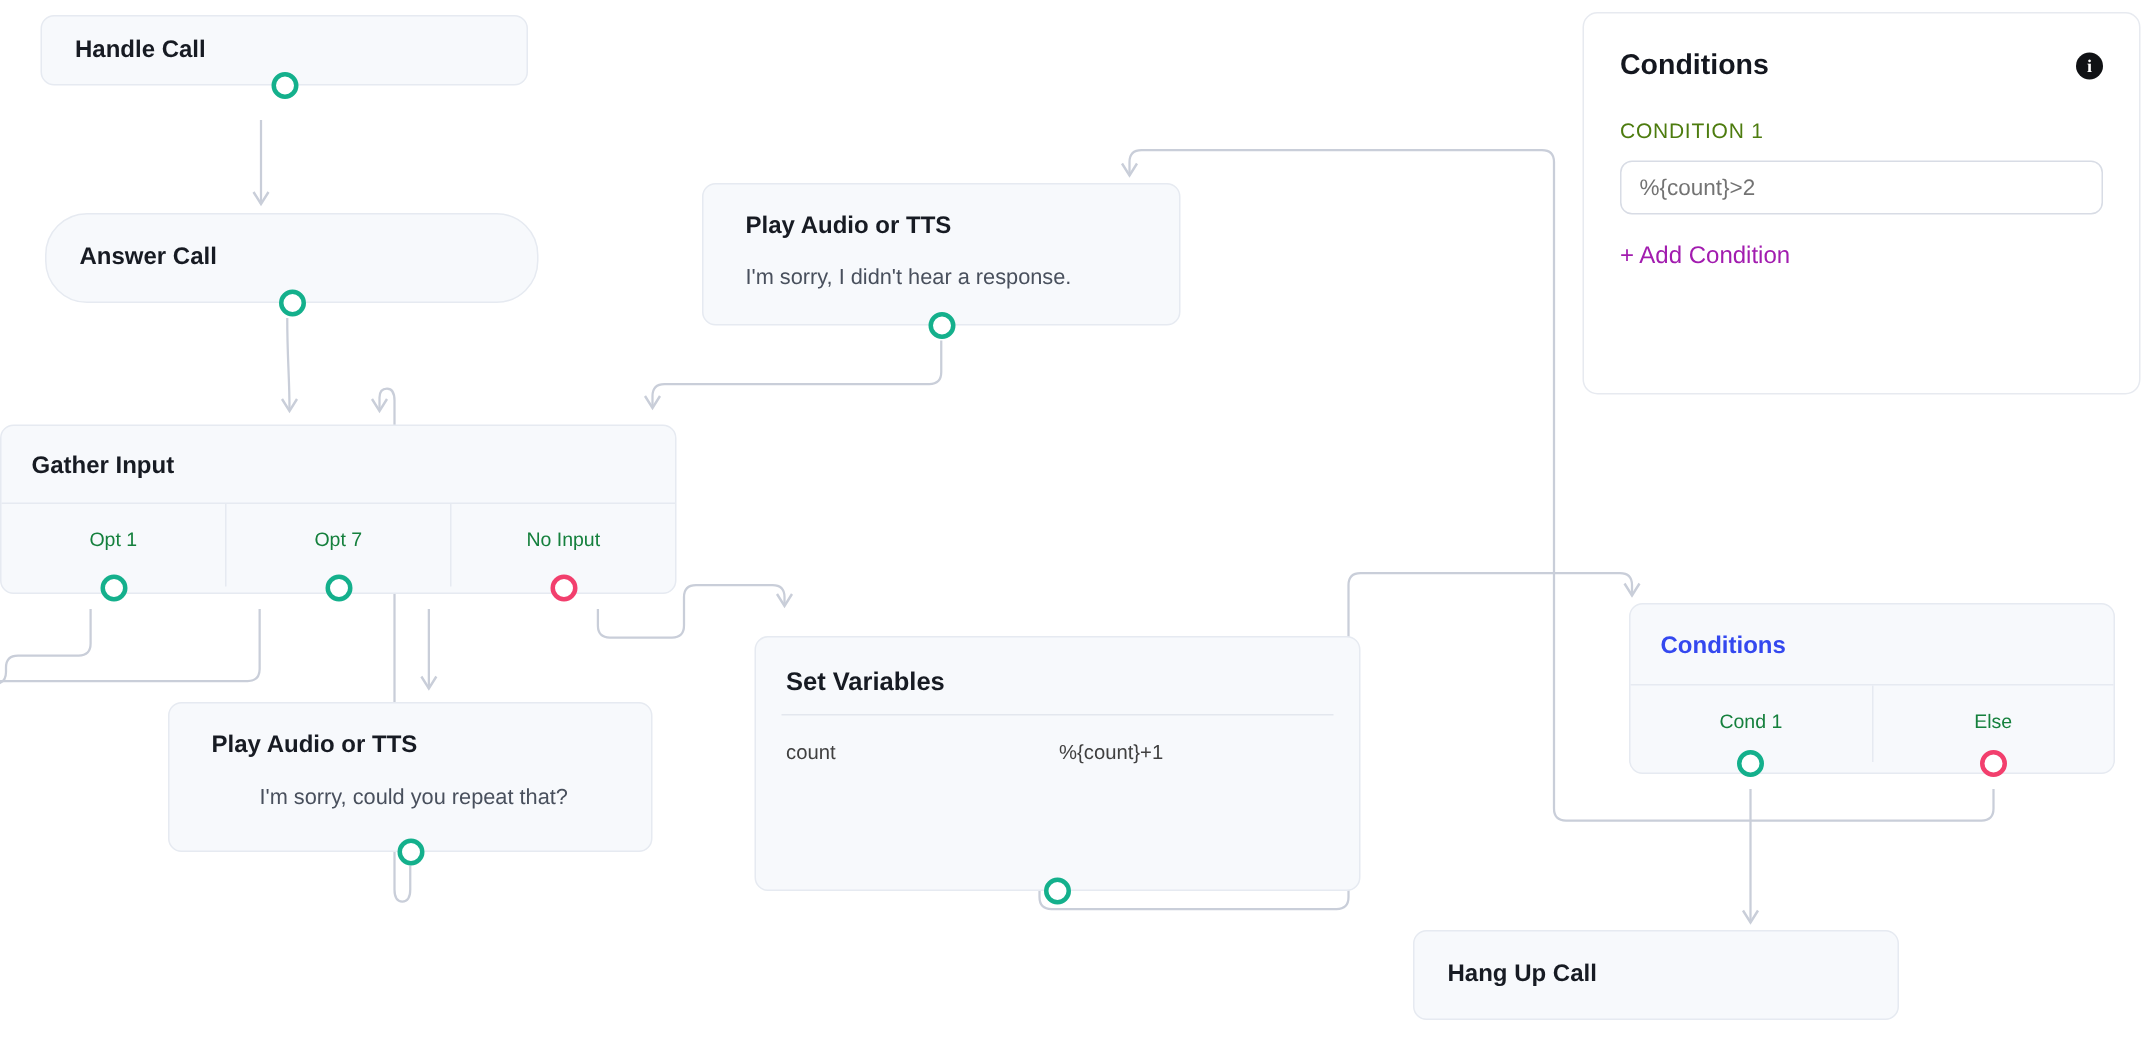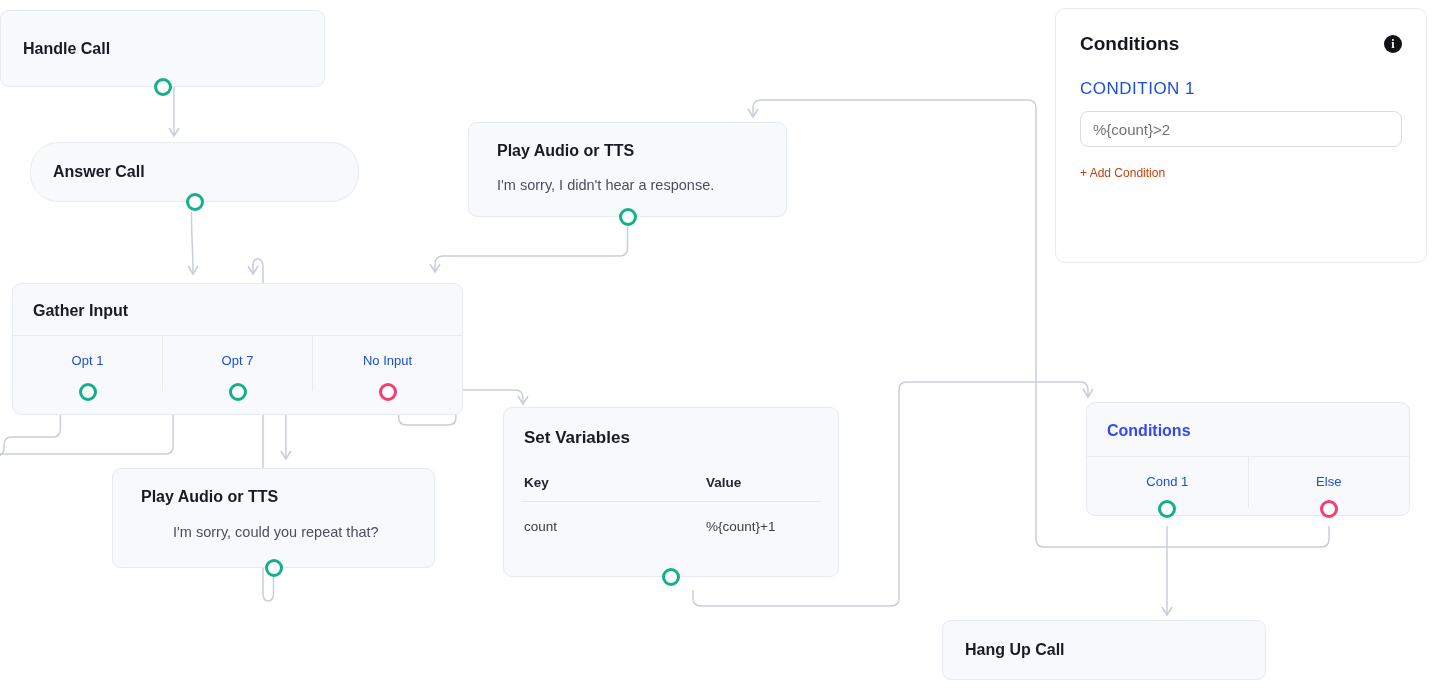--- a/index.html
+++ b/index.html
@@ -34,21 +34,21 @@
   .port.pink{border:3.5px solid #f23f6d;}
 
   
   .branch-header{padding:17px 20px 15px 20px;border-bottom:1px solid #e6eaf1;}
   .branch-row{display:flex;}
   .branch-cell{
     position:relative;flex:1;text-align:center;
     padding-top:15px;height:100%;box-sizing:border-box;
   }
   .branch-cell + .branch-cell{border-left:1px solid #e6eaf1;}
-  .branch-label{font-size:13px;color:#1d4ed8;}
+  .branch-label{font-size:13px;color:#15803d;}
 
   .gather-row{height:55px;}
   .cond-row{height:51px;}
 
   .blue-title{color:#3448ef;}
 
   
   .kv-head{display:grid;grid-template-columns:182px 1fr;padding:0 20px;margin-top:27px;}
   .kv-head div{font-size:13.5px;font-weight:700;color:#20252e;}
   .kv-divider{border-bottom:1px solid #e3e7ee;margin:11px 17px 0 17px;}
@@ -62,30 +62,30 @@
     padding:24px;
   }
   .panel-title-row{display:flex;align-items:center;justify-content:space-between;}
   .panel-title{font-size:19px;font-weight:700;color:#14171f;}
   .info-icon{
     width:18px;height:18px;border-radius:50%;background:#101215;color:#ffffff;
     display:flex;align-items:center;justify-content:center;
     font-size:12px;font-weight:700;font-family:"Liberation Serif",serif;cursor:pointer;
   }
   .cond-label{
-    margin-top:24px;font-size:17px;color:#1d4ed8;letter-spacing:.5px;
+    margin-top:24px;font-size:14px;color:#4d7c0f;letter-spacing:.5px;
   }
   .cond-input{
     margin-top:12px;width:100%;height:36px;box-sizing:border-box;
     border:1px solid #d8dce5;border-radius:8px;background:#ffffff;
     padding:0 12px;font-size:15px;color:#737373;font-family:"Liberation Sans",sans-serif;
     outline:none;
   }
   .add-cond{
-    margin-top:19px;font-size:12px;color:#c2410c;cursor:pointer;display:inline-block;
+    margin-top:19px;font-size:16px;color:#a21caf;cursor:pointer;display:inline-block;
   }
 </style>
 </head>
 <body>
 
 <div id="canvas">
 
   <svg id="edges" width="1432" height="691" viewBox="0 0 1432 691">
     <defs>
       <marker id="arrow" markerUnits="userSpaceOnUse" markerWidth="14" markerHeight="14" viewBox="0 0 14 14" refX="11" refY="7" orient="auto">
@@ -100,37 +100,37 @@
       <path d="M 273.5 577 V 593 Q 273.5 601 268.2 601 Q 263 601 263 593 V 267 Q 263 259 258 259 Q 253 259 253 265 V 274" marker-end="url(#arrow)"></path>
       <path d="M 60.4 406 V 429 Q 60.4 437 52.4 437 H 12 Q 4 437 4 445 V 448 Q 4 456 -4 456 H -20"></path>
       <path d="M 173.1 406 V 446 Q 173.1 454 165.1 454 H -20"></path>
       <path d="M 398.6 406 V 417 Q 398.6 425 406.6 425 H 448 Q 456 425 456 417 V 398 Q 456 390 464 390 H 515 Q 523 390 523 398 V 404" marker-end="url(#arrow)"></path>
       <path d="M 693 590 V 598 Q 693 606 701 606 H 891 Q 899 606 899 598 V 390 Q 899 382 907 382 H 1080 Q 1088 382 1088 390 V 397" marker-end="url(#arrow)"></path>
       <path d="M 1329 526 V 539 Q 1329 547 1321 547 H 1044 Q 1036 547 1036 539 V 108 Q 1036 100 1028 100 H 761 Q 753 100 753 108 V 117" marker-end="url(#arrow)"></path>
       <path d="M 1167 526 V 615" marker-end="url(#arrow)"></path>
     </g>
   </svg>
 
-  <div class="node simple" style="left:0;top:10px;width:325px;height:77px;">
+  <div class="node simple" style="left:27px;top:10px;width:325px;height:47px;">
     <div class="node-title">Handle Call</div>
     <span class="port teal"></span>
   </div>
 
   <div class="node simple" style="left:30px;top:142px;width:329px;height:60px;border-radius:28px;">
     <div class="node-title">Answer Call</div>
     <span class="port teal"></span>
   </div>
 
   <div class="node pad" style="left:468px;top:122px;width:319px;height:95px;">
     <div class="node-title">Play Audio or TTS</div>
     <div class="node-body" style="margin-top:16px;">I'm sorry, I didn't hear a response.</div>
     <span class="port teal"></span>
   </div>
 
-  <div class="node" style="left:12px;top:283px;width:451px;height:132px;">
+  <div class="node" style="left:0;top:283px;width:451px;height:113px;">
     <div class="branch-header">
       <div class="node-title">Gather Input</div>
     </div>
     <div class="branch-row gather-row">
       <div class="branch-cell">
         <span class="branch-label">Opt 1</span>
         <span class="port teal"></span>
       </div>
       <div class="branch-cell">
         <span class="branch-label">Opt 7</span>
@@ -142,26 +142,22 @@
       </div>
     </div>
   </div>
 
   <div class="node pad" style="left:112px;top:468px;width:323px;height:100px;">
     <div class="node-title">Play Audio or TTS</div>
     <div class="node-body" style="margin-top:17px;margin-left:32px;">I'm sorry, could you repeat that?</div>
     <span class="port teal"></span>
   </div>
 
-  <div class="node" style="left:503px;top:407px;width:336px;height:170px;">
+  <div class="node" style="left:503px;top:424px;width:404px;height:170px;">
     <div class="node-title" style="padding:20px 20px 0 20px;font-size:17px;">Set Variables</div>
-    <div class="kv-head">
-      <div>Key</div>
-      <div>Value</div>
-    </div>
     <div class="kv-divider"></div>
     <div class="kv-row">
       <div>count</div>
       <div>%{count}+1</div>
     </div>
     <span class="port teal"></span>
   </div>
 
   <div class="node" style="left:1086px;top:402px;width:324px;height:114px;">
     <div class="branch-header" style="padding:18px 20px 16px 20px;">

